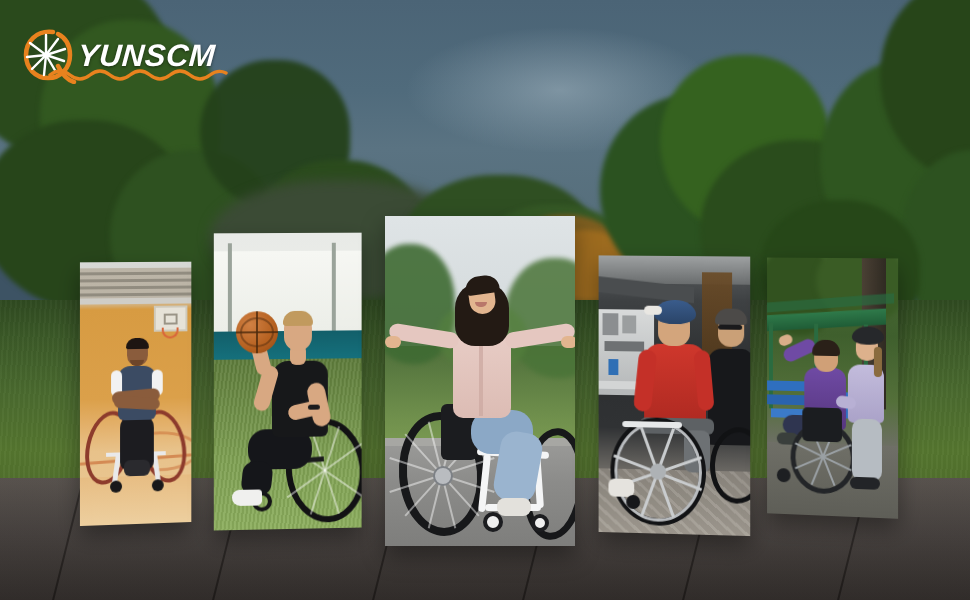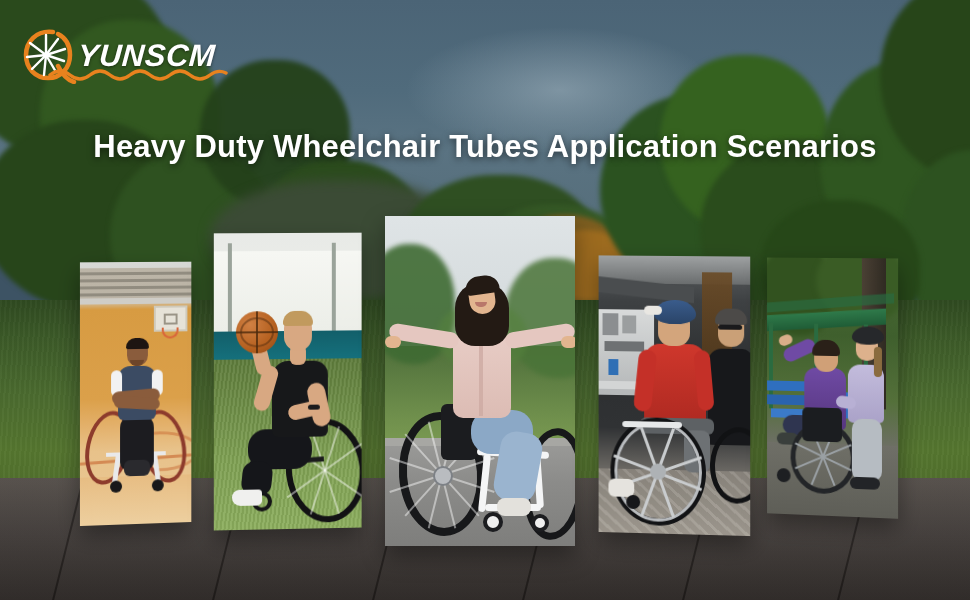--- a/index.html
+++ b/index.html
@@ -172,21 +172,20 @@
       </svg>
     </div>
     <div id="logo-text">YUNSCM</div>
     <div id="logo-wave">
       <svg width="180" height="18" viewBox="0 0 180 18" preserveAspectRatio="none">
         <path d="M2 9 Q12 1 22 9 Q32 17 42 9 Q52 1 62 9 Q72 17 82 9 Q92 1 102 9 Q112 17 122 9 Q132 1 142 9 Q152 17 162 9 Q170 3 178 7" fill="none" stroke="#E8821E" stroke-width="3.4" stroke-linecap="round"></path>
       </svg>
     </div>
   </div>
 
-  <div id="headline">Heavy Duty Wheelchair Tubes Application Scenarios</div>
 
   <div class="panel" style="left:80px;top:262px;width:112px;height:262px;transform:perspective(900px) rotateY(6deg) skewY(-1.2deg);">
     <div class="ph">
 
       <div class="pfill" style="inset:0;background:linear-gradient(180deg,#d7d9d6 0%,#cfcdc7 14%,#d79b42 18%,#dba04a 52%,#e3b06a 62%,#e8c28a 72%,#e9c896 100%);"></div>
 
       <div class="pfill" style="left:0;top:6px;width:112px;height:34px;background:repeating-linear-gradient(180deg,#b9b1a2 0 4px,#8a8477 4px 7px);opacity:.9;"></div>
       <div class="pfill" style="left:0;top:36px;width:112px;height:6px;background:#cfcdc7;"></div>
 
       <div class="pfill" style="left:74px;top:44px;width:34px;height:26px;background:#e6e2d8;border:2px solid #cfc9ba;"></div>

